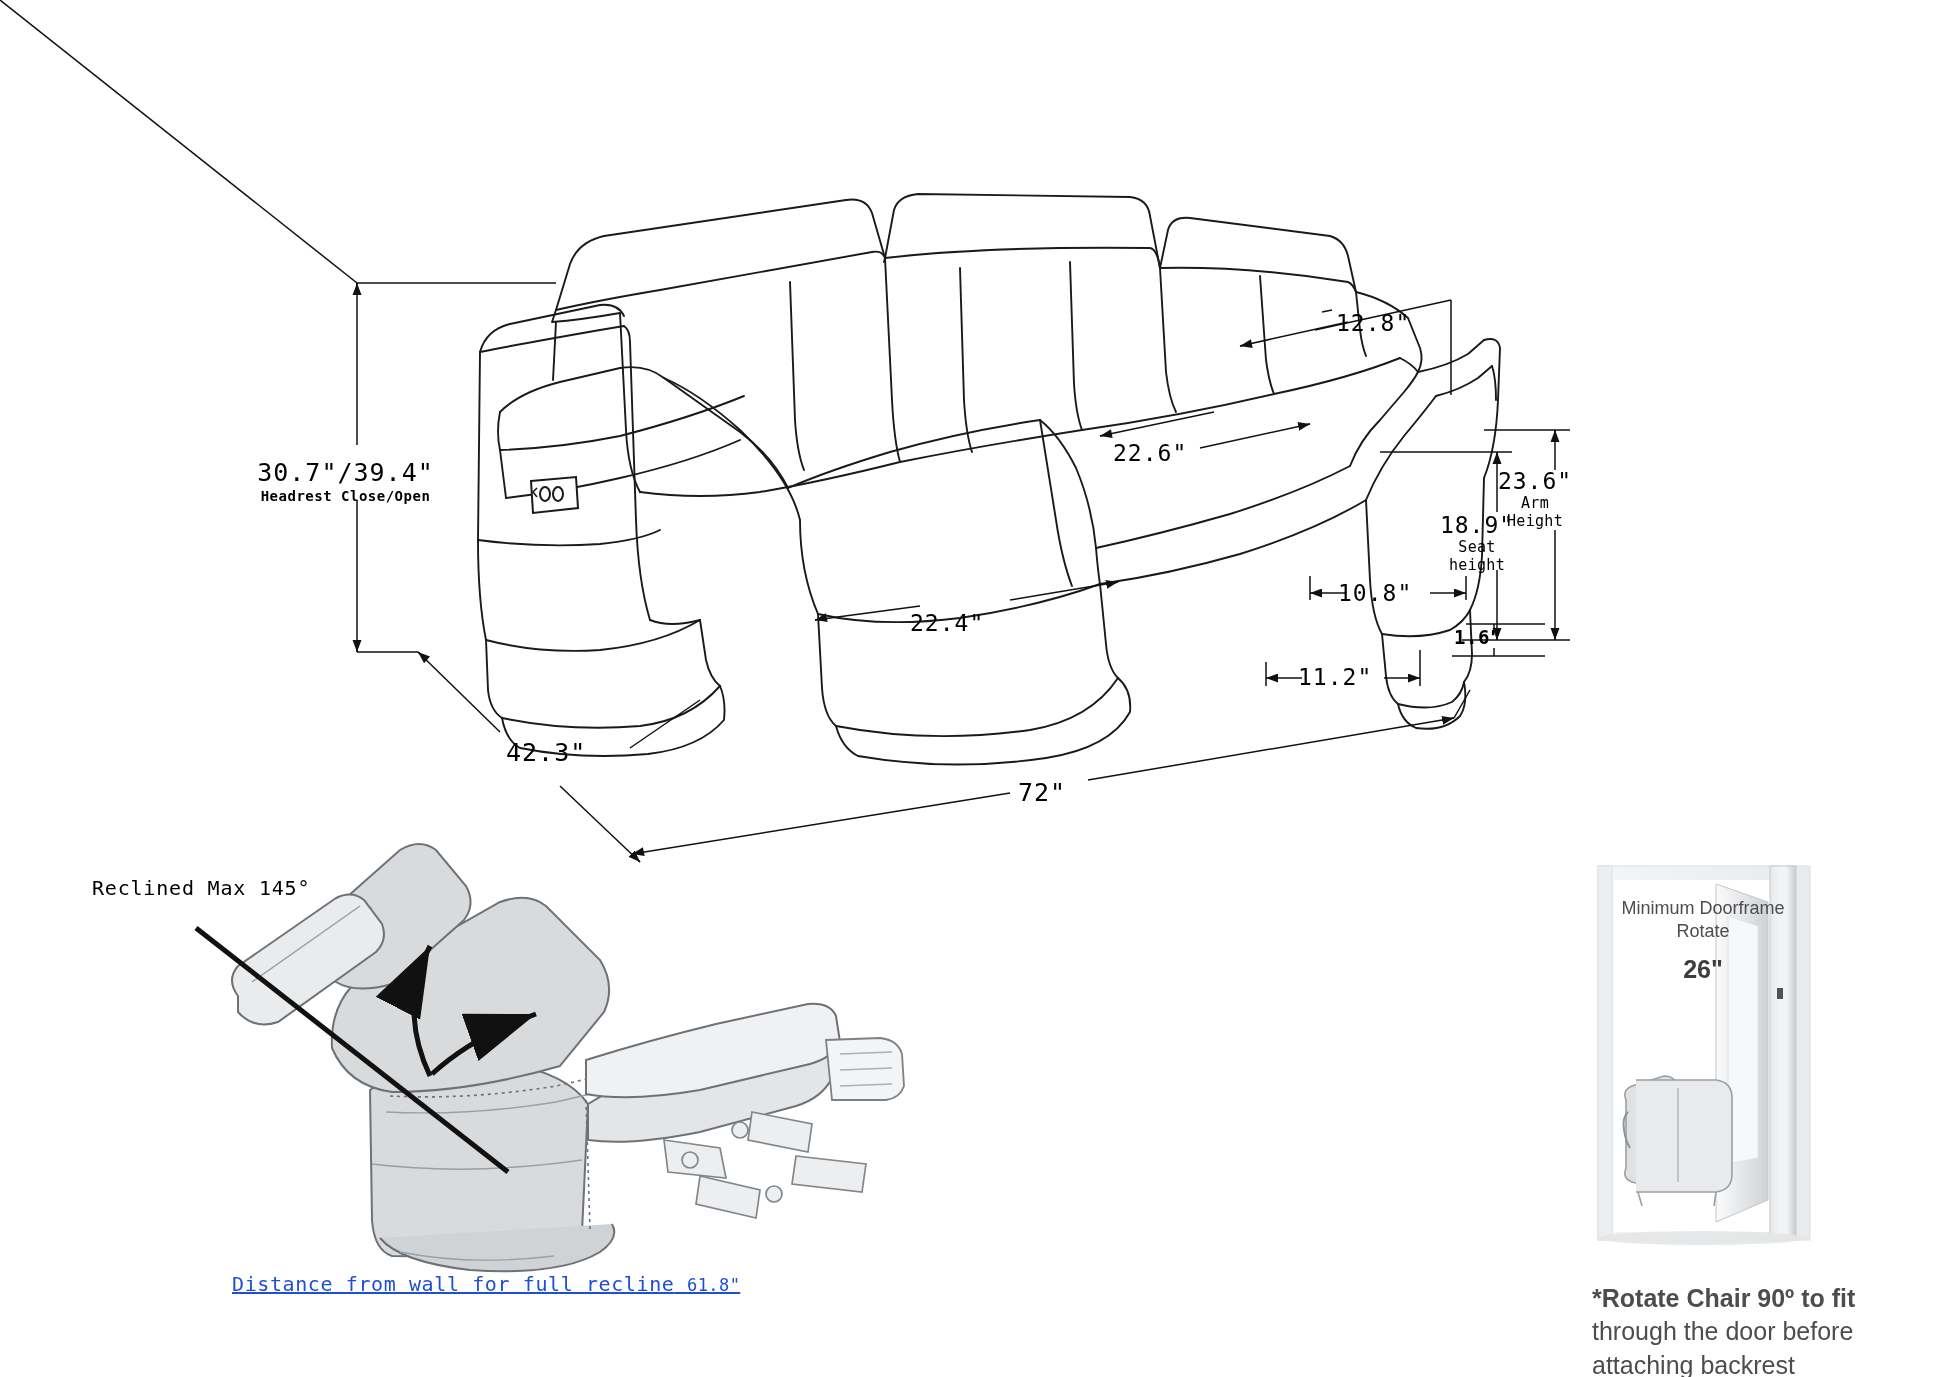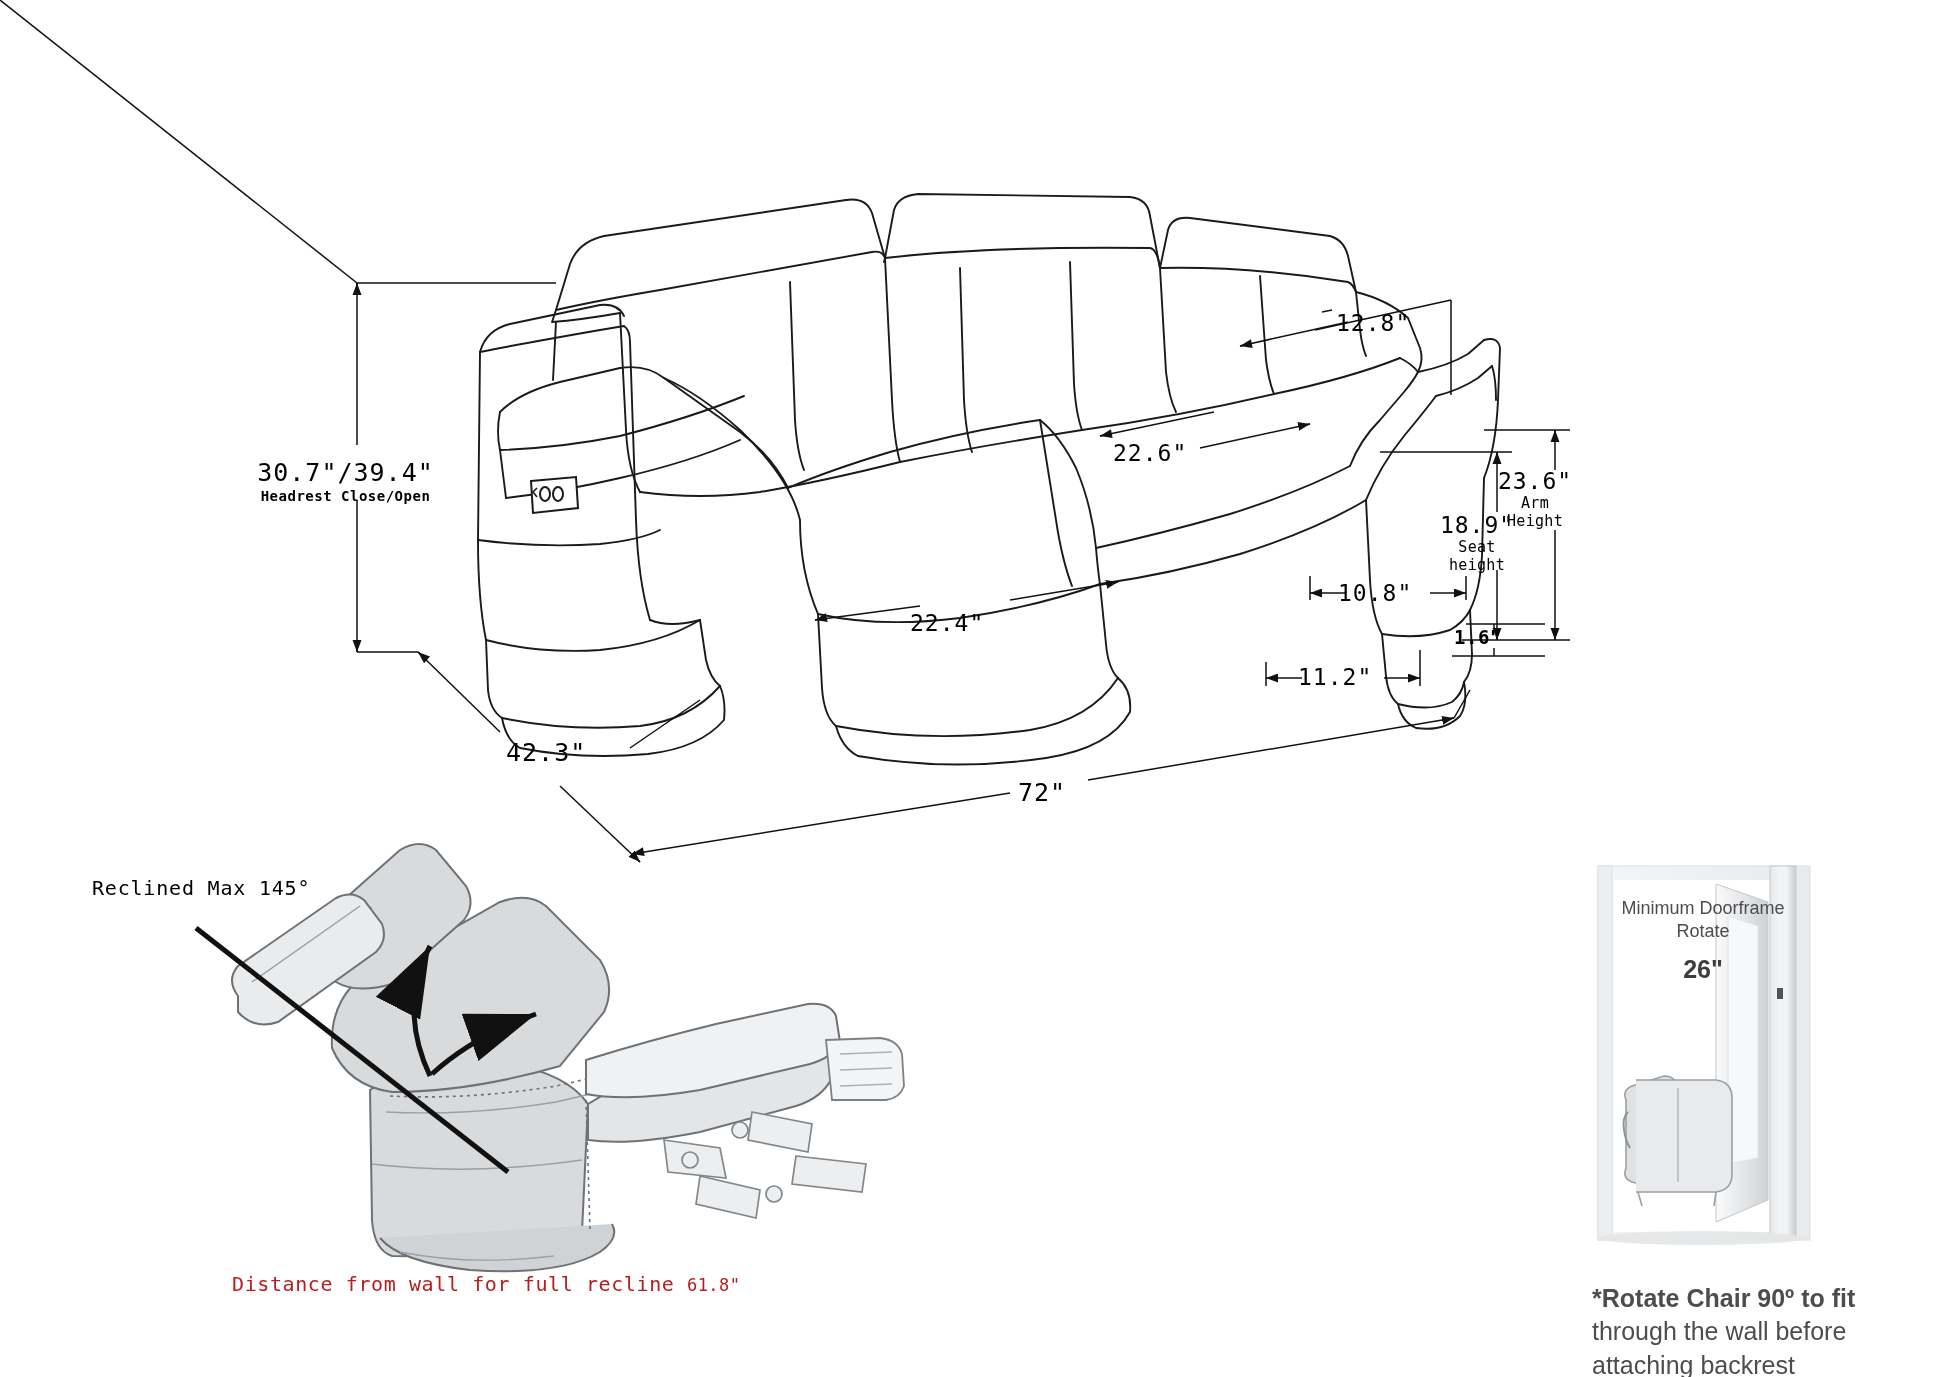--- a/index.html
+++ b/index.html
@@ -45,23 +45,24 @@
     font-family: "DejaVu Sans Mono", monospace;
     font-size: 20px;
     color: #000;
     letter-spacing: 0.8px;
     white-space: nowrap;
   }
   .caption-lbl {
     position: absolute;
     font-family: "DejaVu Sans Mono", monospace;
     font-size: 20px;
-    color: #b91c1c;
+    color: #1d4ed8;
     letter-spacing: 0.6px;
     white-space: nowrap;
+    text-decoration: underline;
   }
   .caption-lbl .sub {
     font-size: 17px;
     letter-spacing: 0.4px;
   }
   
   #doorframe-panel {
     position: absolute;
     left: 1592px;
     top: 862px;
@@ -427,17 +428,17 @@
 
     <div class="door-text" id="doorframe-title">
       <span>Minimum Doorframe</span><br>
       <span>Rotate</span>
     </div>
     <div class="door-text" id="doorframe-width">26"</div>
   </div>
 
   <div id="rotate-note">
     <span class="bold">*Rotate Chair 90º to fit</span><br>
-    <span>through the wall before</span><br>
+    <span>through the door before</span><br>
     <span>attaching backrest</span>
   </div>
 
 </div>
 
 </body></html>

